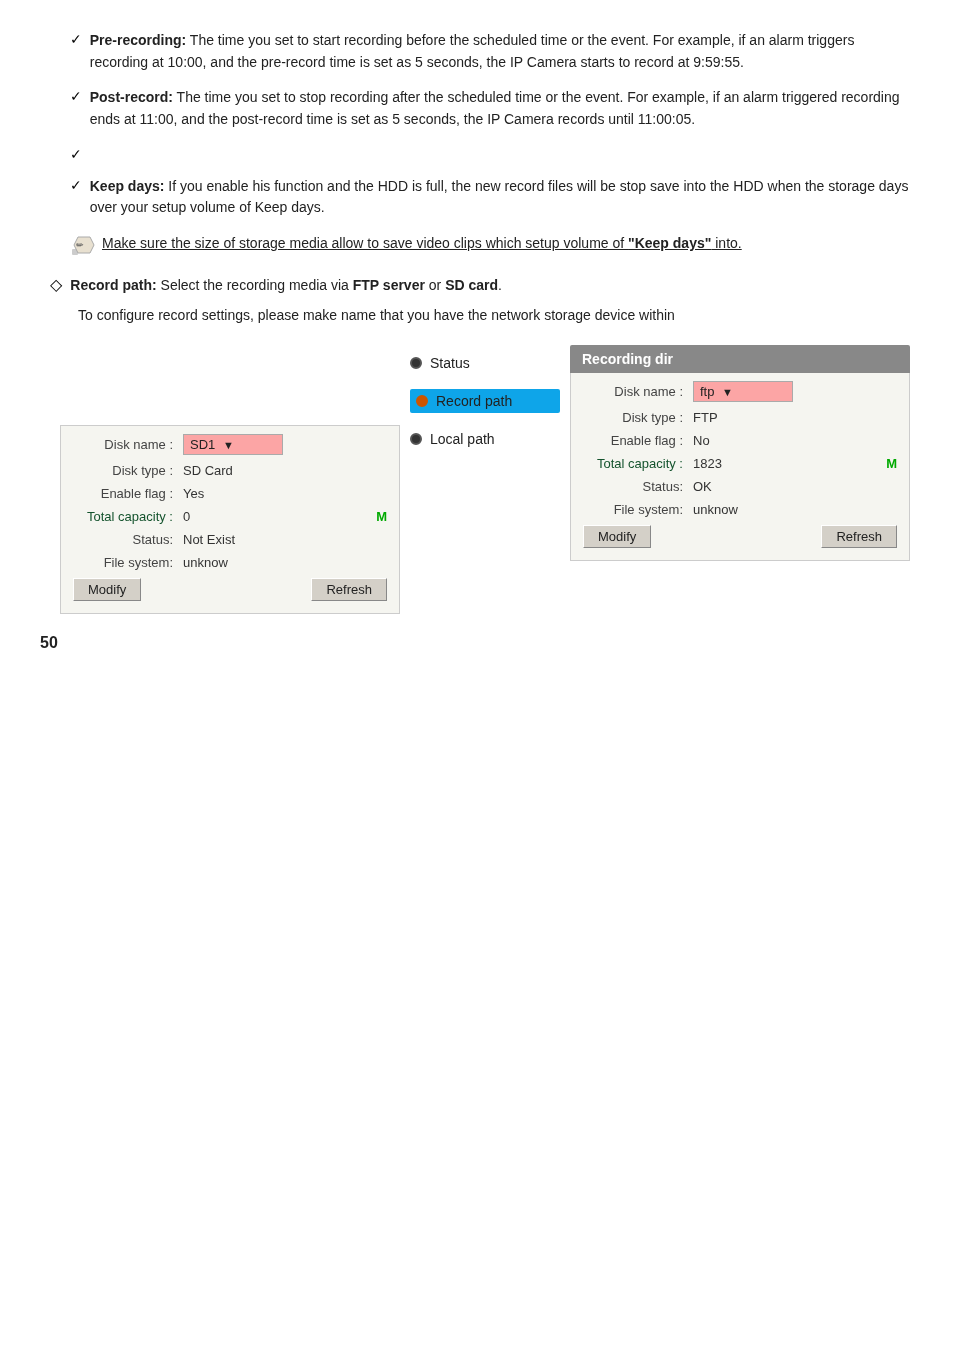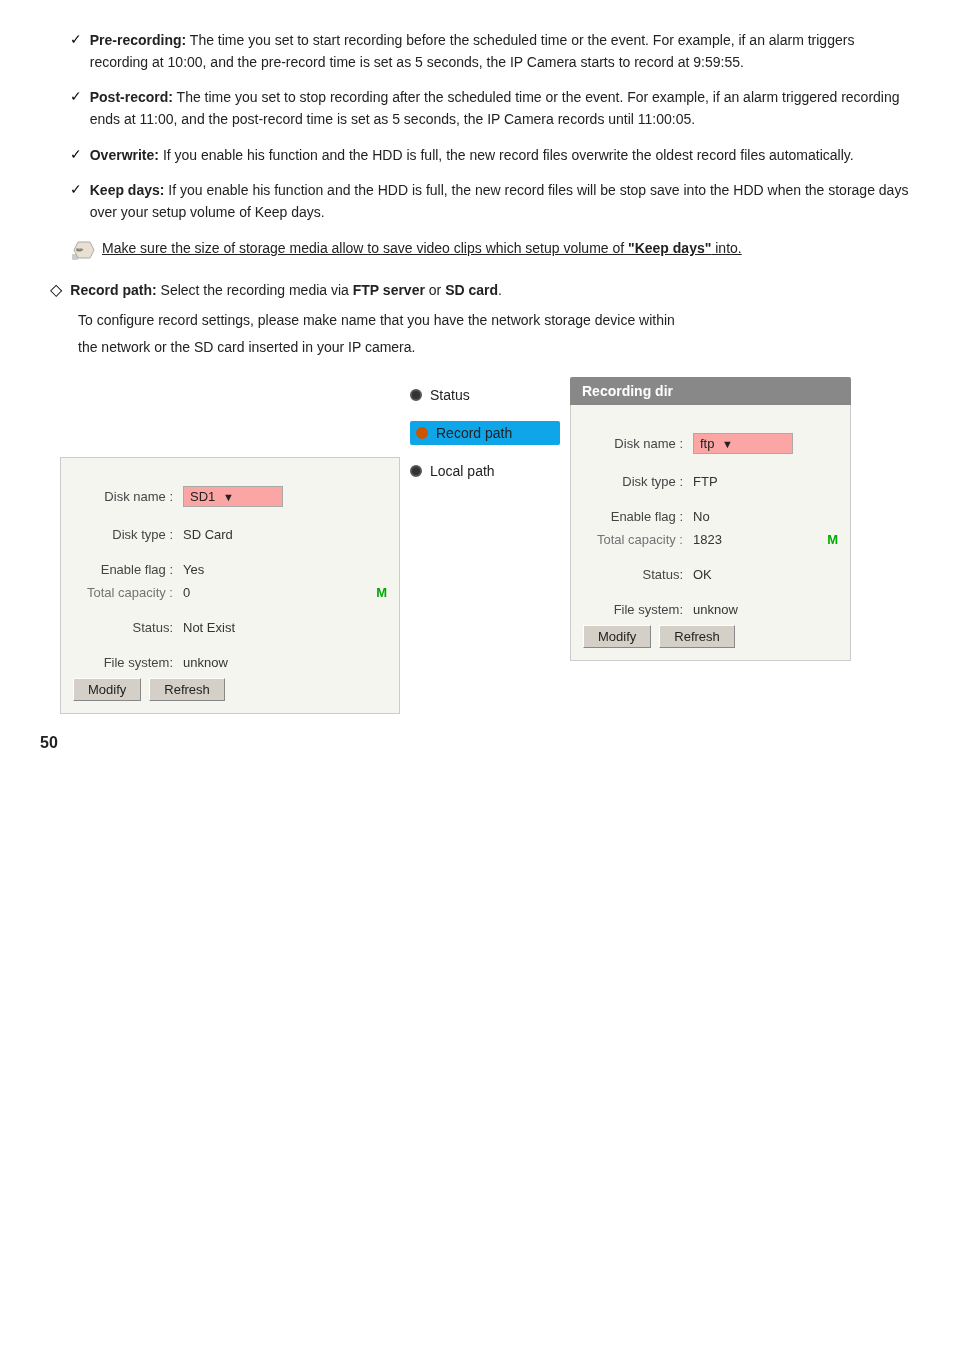--- a/index.html
+++ b/index.html
@@ -112,21 +112,21 @@
       background: #333;
       margin-right: 8px;
       flex-shrink: 0;
     }
     .menu-label {
       font-size: 14px;
       color: #222;
     }
     
     .right-panel {
-      width: 281px;
+      width: 340px;
       margin-left: 10px;
     }
     .panel-header {
       background: #888;
       color: #fff;
       padding: 6px 12px;
       font-size: 14px;
       font-weight: bold;
       border-radius: 2px 2px 0 0;
     }
@@ -134,21 +134,20 @@
       border: 1px solid #ccc;
       border-top: none;
       background: #f5f5f0;
       padding: 8px 12px 12px 12px;
     }
     .field-row {
       display: flex;
       align-items: center;
       margin-bottom: 8px;
       font-size: 13px;
-      margin-top: 20px;
     }
     .field-label {
       width: 110px;
       color: #444;
       text-align: right;
       padding-right: 10px;
       flex-shrink: 0;
     }
     .field-value {
       color: #333;
@@ -172,39 +171,39 @@
       font-size: 11px;
     }
     .total-row {
       display: flex;
       align-items: center;
       margin-bottom: 8px;
       font-size: 13px;
     }
     .total-label {
       width: 110px;
-      color: #737373;
+      color: #14532d;
       text-align: right;
       padding-right: 10px;
       flex-shrink: 0;
     }
     .total-value {
       color: #333;
       font-size: 13px;
       flex: 1;
     }
     .total-unit {
       color: #00aa00;
       font-weight: bold;
       font-size: 13px;
       margin-left: 4px;
     }
     .btn-row {
       display: flex;
-      justify-content: flex-start;
+      justify-content: space-between;
       margin-top: 8px;
       gap: 8px;
     }
     .btn {
       background: #d4d0c8;
       border: 1px solid #888;
       border-top-color: #fff;
       border-left-color: #fff;
       padding: 3px 14px;
       font-size: 13px;
@@ -244,24 +243,20 @@
     <div class="bullet-item">
       <span class="check-icon">✓</span>
       <span class="bullet-text">
         <strong>Post-record:</strong>
         <span>The time you set to stop recording after the scheduled time or the event. For example, if an alarm triggered recording ends at 11:00, and the post-record time is set as 5 seconds, the IP Camera records until 11:00:05.</span>
       </span>
     </div>
 
     <div class="bullet-item">
       <span class="check-icon">✓</span>
-      <span class="bullet-text">
-        <strong>Overwrite:</strong>
-        <span>If you enable his function and the HDD is full, the new record files overwrite the oldest record files automatically.</span>
-      </span>
     </div>
 
     <div class="bullet-item">
       <span class="check-icon">✓</span>
       <span class="bullet-text">
         <strong>Keep days:</strong>
         <span>If you enable his function and the HDD is full, the new record files will be stop save into the HDD when the storage days over your setup volume of Keep days.</span>
       </span>
     </div>
   </div>
@@ -282,23 +277,20 @@
   <div class="record-path-section">
     <div class="record-path-title">
       <span class="diamond-icon">◇</span>
       <span class="record-path-title-text">
         <strong>Record path:</strong>
         <span> Select the recording media via </span><strong>FTP server</strong><span> or </span><strong>SD card</strong><span>.</span>
       </span>
     </div>
     <div class="record-path-desc">
       <span>To configure record settings, please make name that you have the network storage device within</span>
-    </div>
-    <div class="record-path-desc">
-      <span>the network or the SD card inserted in your IP camera.</span>
     </div>
   </div>
 
   <div class="panels-area">
 
     <div class="left-panel">
       <div class="panel-body" style="border:1px solid #ccc; background:#f5f5f0; padding:8px 12px 12px 12px;">
 
         <div class="field-row">
           <span class="field-label">Disk name :</span>

